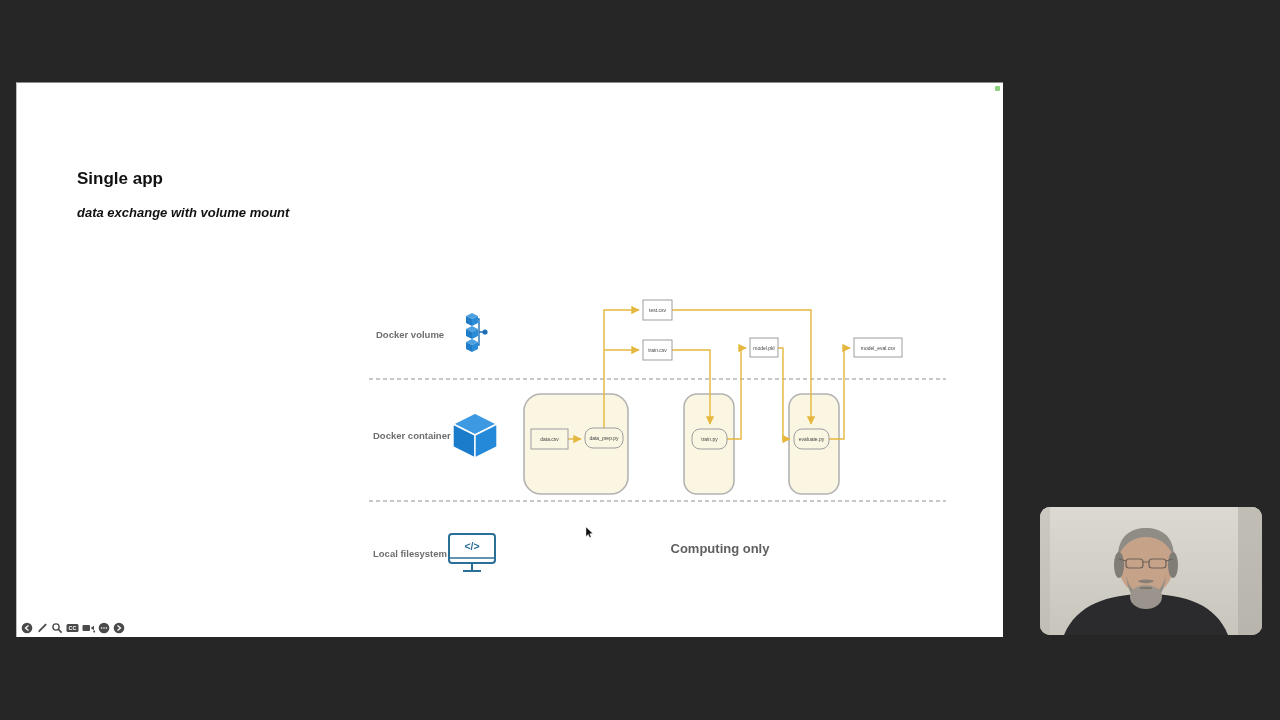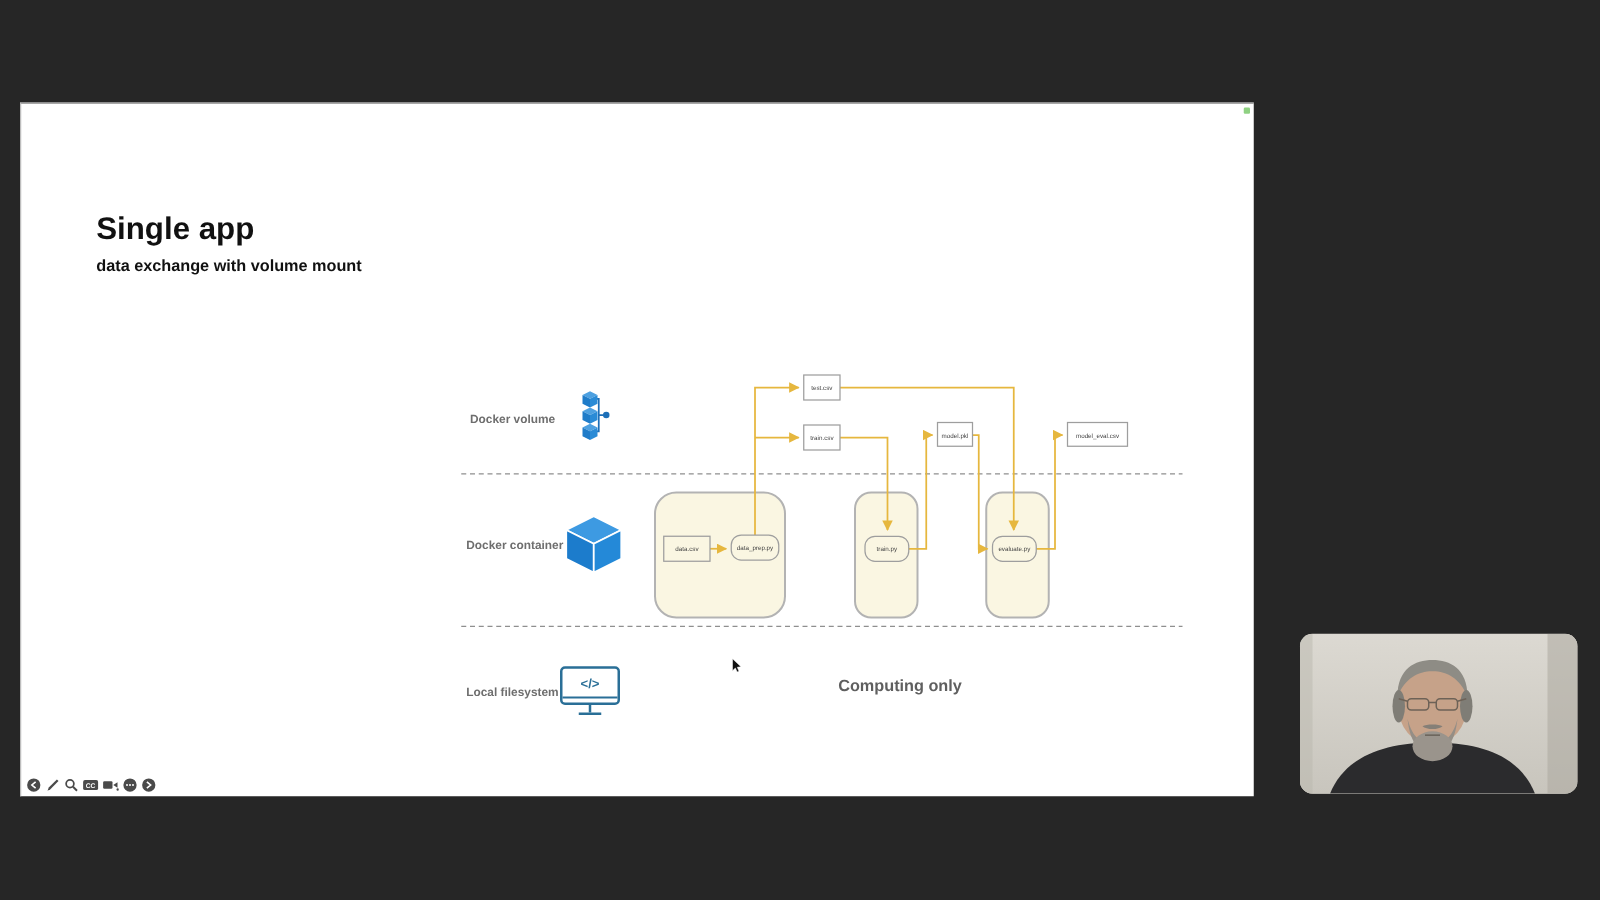--- a/index.html
+++ b/index.html
@@ -5,24 +5,24 @@
   * { margin:0; padding:0; box-sizing:border-box; }
   html,body { width:1280px; height:720px; overflow:hidden; background:#262626;
               font-family:"Liberation Sans", sans-serif; }
   .stage { position:relative; width:1280px; height:720px; background:#262626; }
 
   .slide { position:absolute; left:16px; top:82px; width:987px; height:555px;
            background:#ffffff; border-top:1px solid #8a8a8a; border-left:1px solid #bdbdbd; }
   .corner-dot { position:absolute; right:3px; top:3px; width:5px; height:5px;
                 border-radius:1px; background:#7bc96c; opacity:.85; }
 
-  .slide-title { position:absolute; left:60px; top:86px; font-size:25px; font-weight:700;
+  .slide-title { position:absolute; left:60px; top:86px; font-size:17px; font-weight:700;
                  color:#111; letter-spacing:0; }
   .slide-subtitle { position:absolute; left:60px; top:122px; font-size:13px; font-weight:700;
-                    color:#111; }
+                    color:#111;font-style:italic; }
 
   .diagram { position:absolute; left:0; top:0; }
 
   .toolbar { position:absolute; left:4px; bottom:3px; display:flex; gap:3px; align-items:center; }
   .toolbar svg { display:block; }
 
   .webcam { position:absolute; left:1040px; top:507px; width:222px; height:128px;
             border-radius:10px; overflow:hidden; background:#d5d2ca; }
   .webcam svg { display:block; }
 </style>

